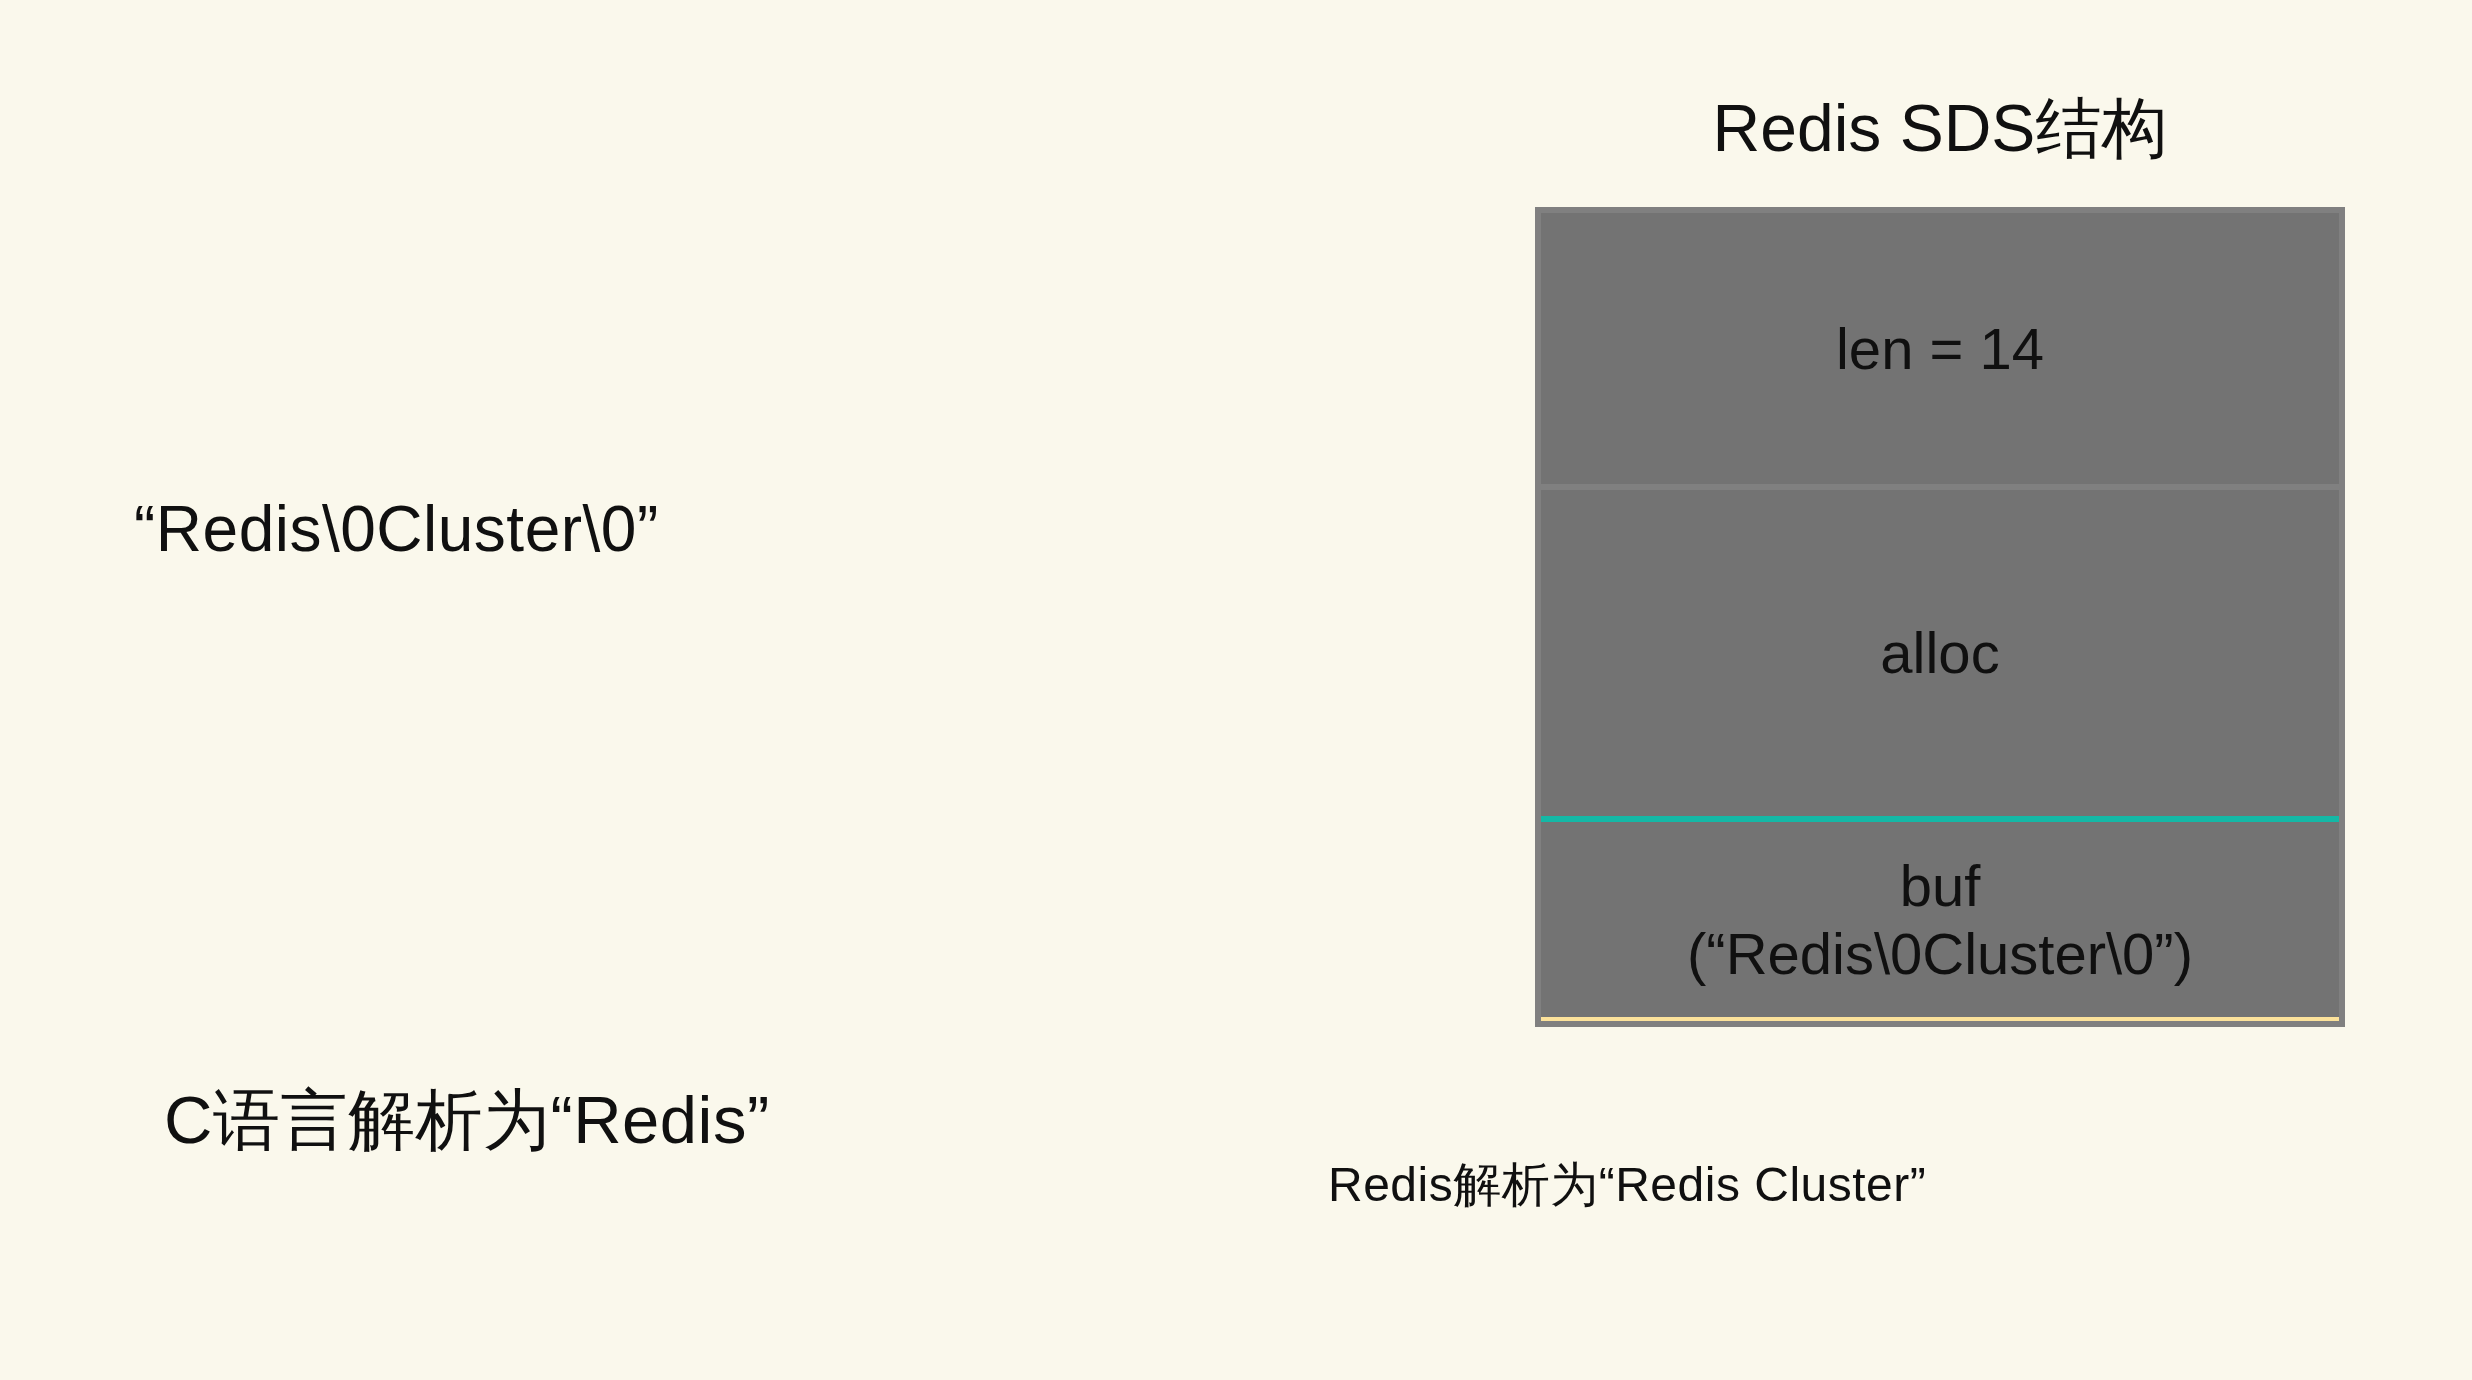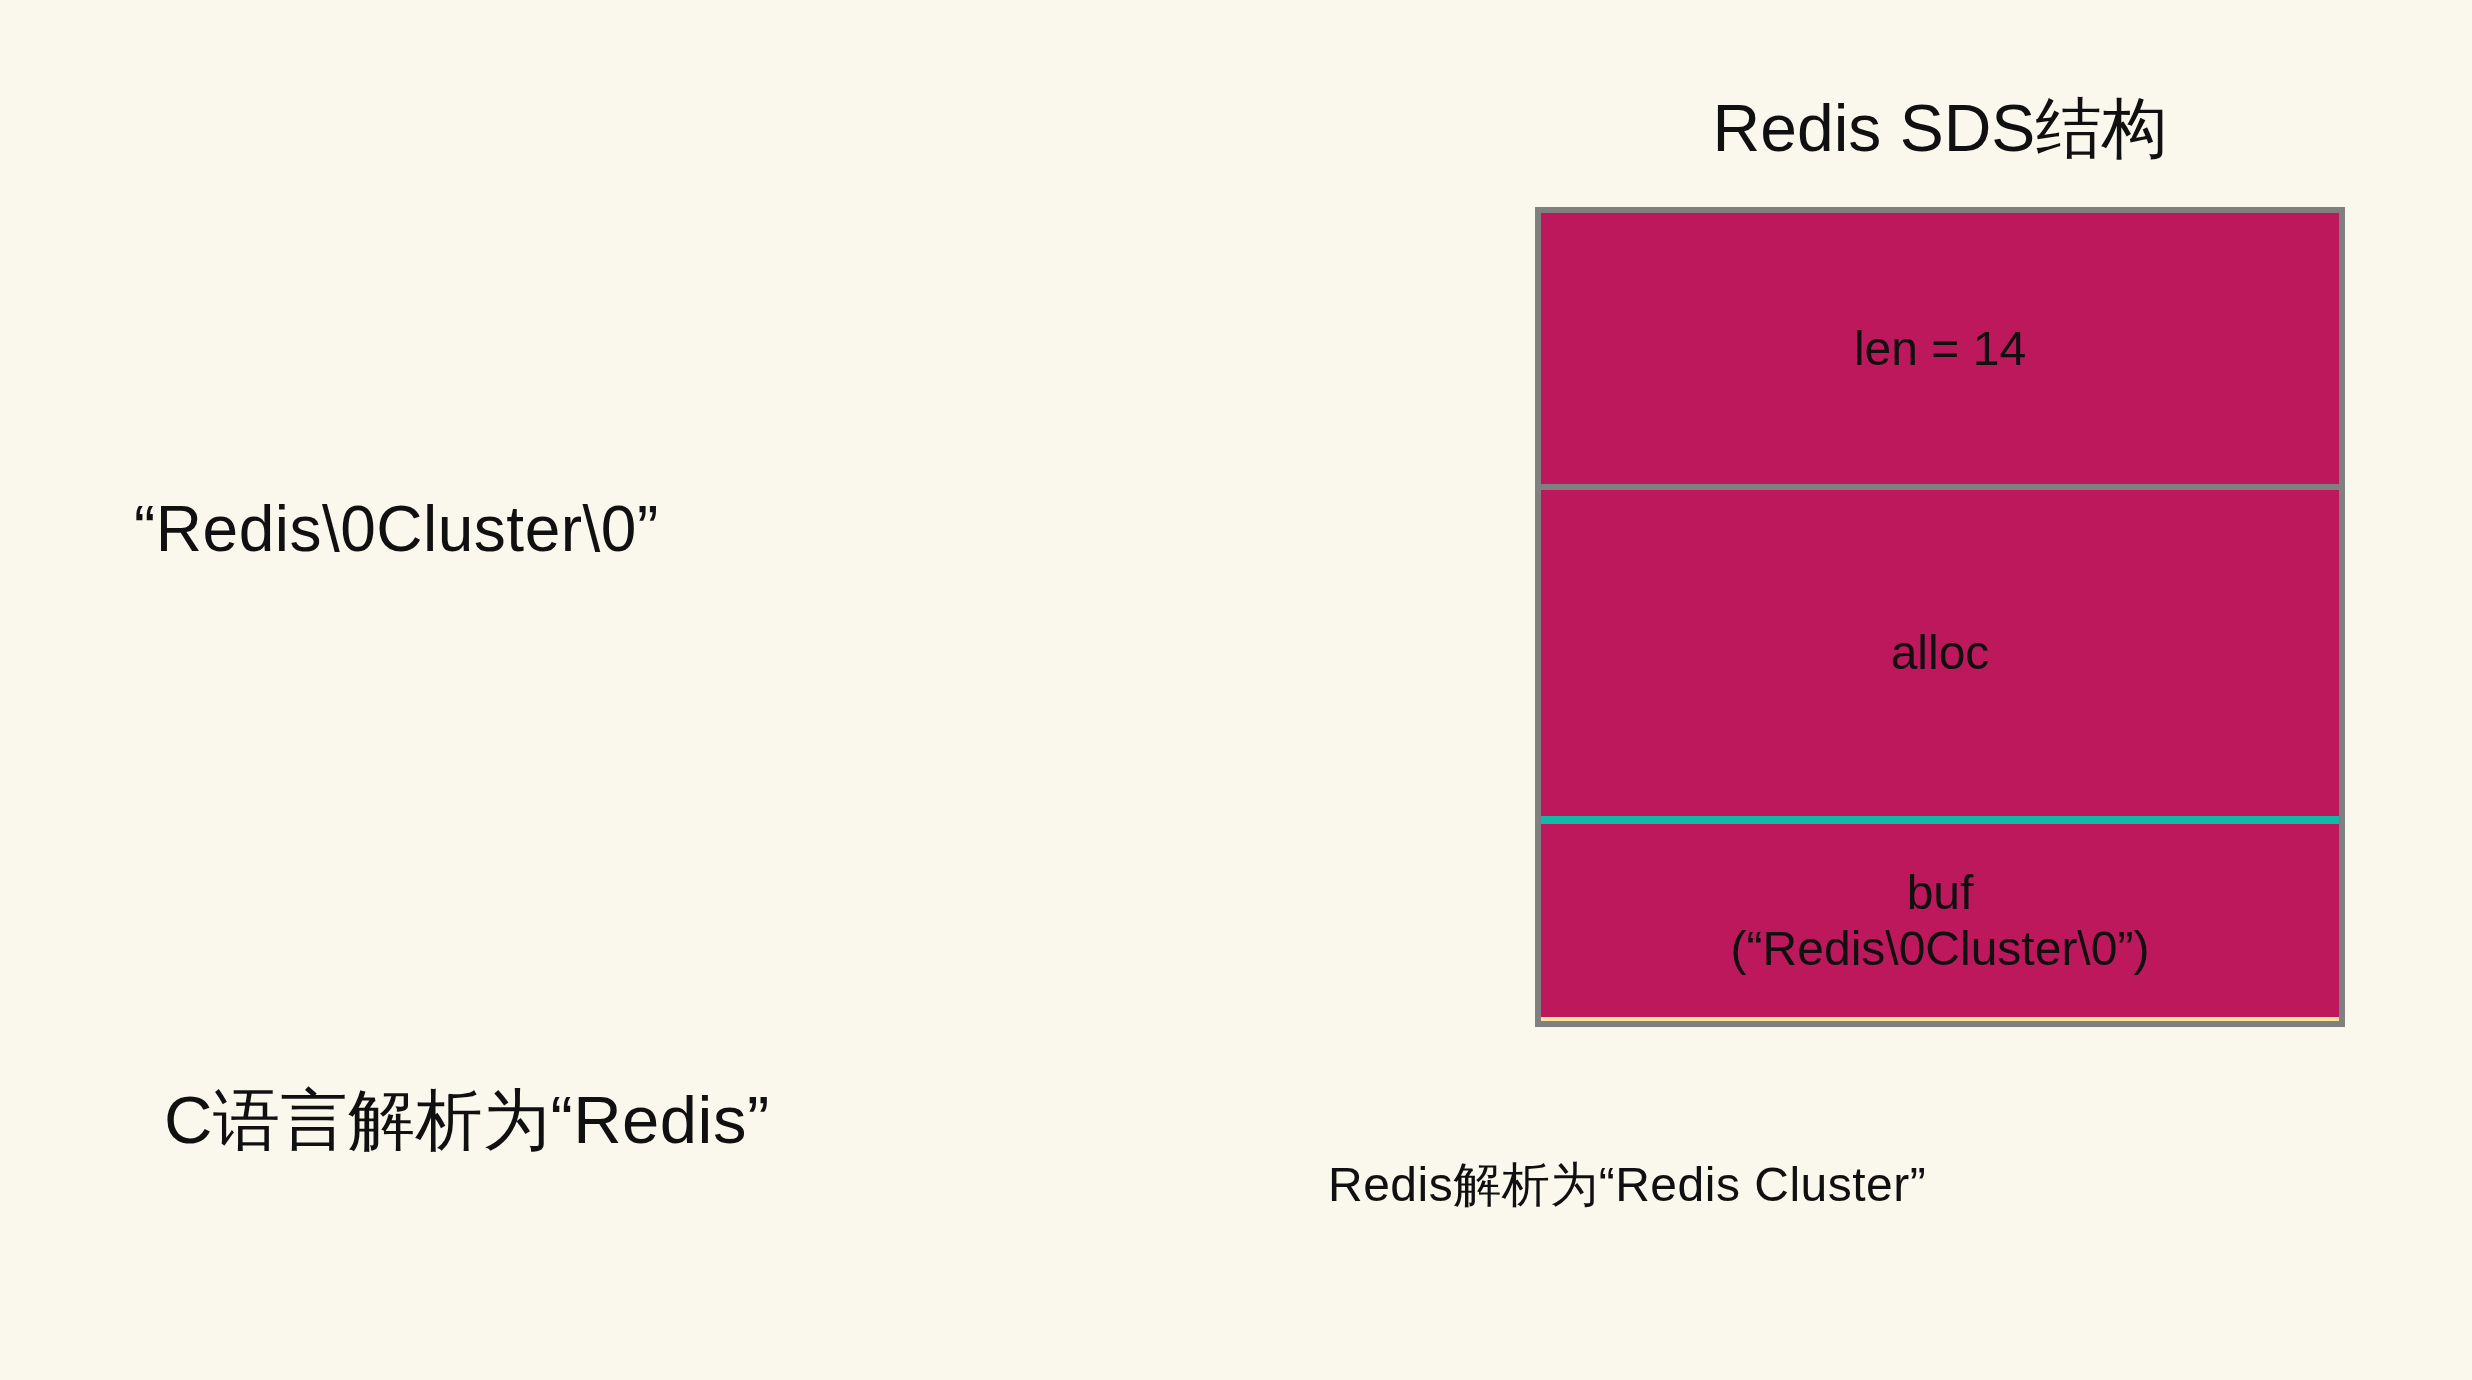--- a/index.html
+++ b/index.html
@@ -73,35 +73,35 @@
     width: 810px;
     height: 820px;
     box-sizing: border-box;
     border: 6px solid #808080;
     background: #fce29b;
     display: flex;
     flex-direction: column;
   }
 
   .sds-field {
-    background: #be185d;
+    background: #737373;
     display: flex;
     align-items: center;
     justify-content: center;
     text-align: center;
-    font-size: 48px;
+    font-size: 58px;
     line-height: 1.16;
     color: #101010;
     box-sizing: border-box;
     white-space: pre-wrap;
   }
 
   #sds-field-len   { height: 271px; }
   #sds-field-alloc { height: 332px; border-top: 6px solid #808080; }
-  #sds-field-buf   { height: 201px; border-top: 8px solid #14b8a6; }
+  #sds-field-buf   { height: 201px; border-top: 6px solid #14b8a6; }
 
   .sds-field-text {
     display: block;
     width: 100%;
     white-space: pre-line;
   }
 </style>
 </head>
 <body>
 

